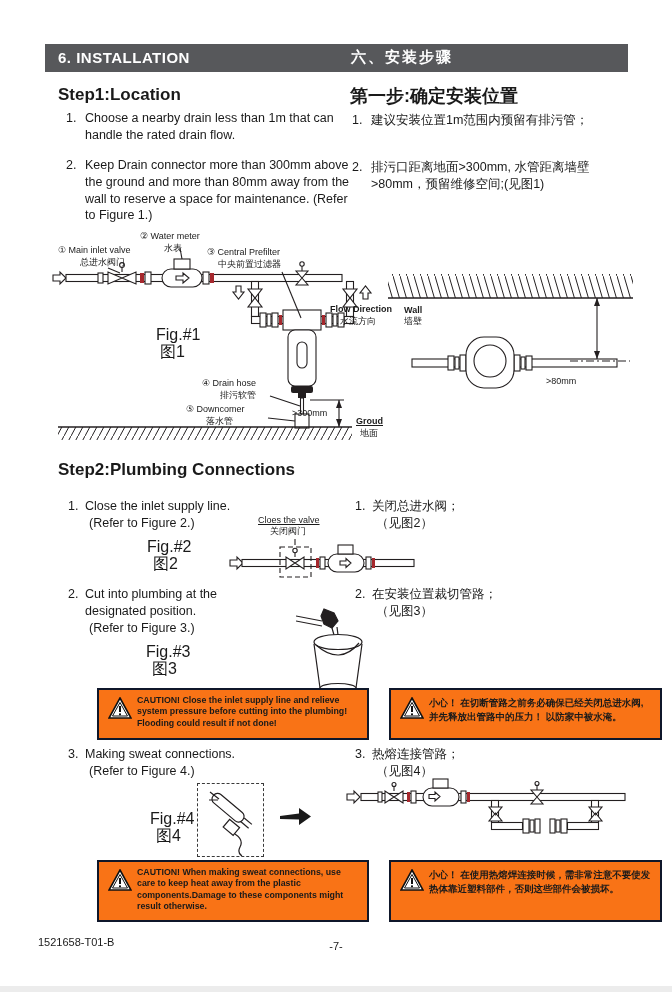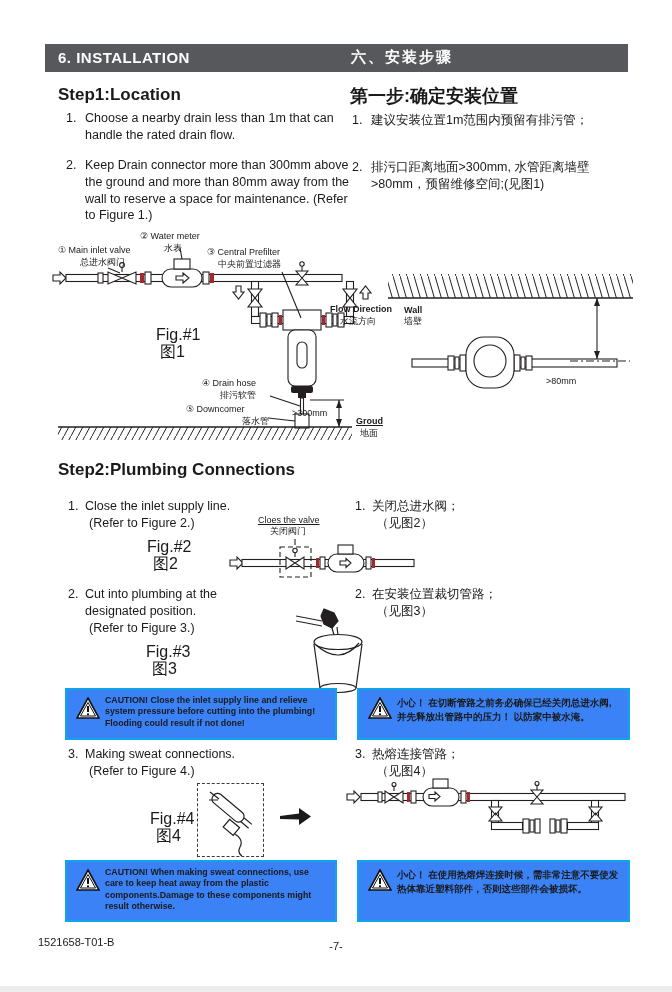--- a/index.html
+++ b/index.html
@@ -15,21 +15,21 @@
   .li{display:flex;margin-bottom:13px;}
   .li .num{width:19px;flex:none;font-size:12.5px;line-height:1.35;}
   .li .txt{font-size:12.5px;line-height:1.35;}
   .li2{display:flex;}
   .li2 .num{width:17px;flex:none;font-size:12.5px;line-height:1.35;}
   .li2 .txt{font-size:12.5px;line-height:1.35;}
   .indent{margin-left:4px;}
   .lbl{font-size:9px;line-height:1.2;white-space:nowrap;color:#1a1a1a;}
   .lbl-b{font-weight:bold;}
   .cap{font-size:16px;white-space:nowrap;}
-  .caution{border:2px solid #0ea5e9;background:#3b82f6;}
+  .caution{border:2px solid #0f172a;background:#f97316;margin-left:32px;}
   .caution .warn{position:absolute;left:9px;top:7px;}
   .caution .ctx-en{position:absolute;left:38px;top:5px;right:6px;font-size:8.8px;font-weight:bold;line-height:1.3;}
   .caution .ctx-zh{position:absolute;left:38px;top:6px;right:6px;font-size:9.5px;font-weight:600;line-height:1.45;}
   .dashbox{border:1.6px dashed #3a3a3a;background:#fff;}
   .footer-doc{font-size:11px;}
   .footer-page{font-size:11px;text-align:center;width:72px;}
   .edge{left:0;top:986px;width:672px;height:6px;background:#ececec;}
 </style>
 </head>
 <body>
@@ -153,21 +153,21 @@
     <div class="abs cap" style="left:110px;top:114px;">图1</div>
     <div class="abs lbl lbl-b" style="left:280px;top:76px;">Flow Direction</div>
     <div class="abs lbl" style="left:290px;top:88px;">水流方向</div>
     <div class="abs lbl lbl-b" style="left:354px;top:77px;">Wall</div>
     <div class="abs lbl" style="left:354px;top:88px;">墙壁</div>
     <div class="abs lbl" style="left:496px;top:108px;margin-top:40px;">&gt;80mm</div>
     <div class="abs lbl" style="left:152px;top:150px;">④ Drain hose</div>
     <div class="abs lbl" style="left:170px;top:162px;">排污软管</div>
     <div class="abs lbl" style="left:242px;top:180px;">&gt;300mm</div>
     <div class="abs lbl" style="left:136px;top:176px;">⑤ Downcomer</div>
-    <div class="abs lbl" style="left:156px;top:188px;margin-left:36px;">落水管</div>
+    <div class="abs lbl" style="left:156px;top:188px;">落水管</div>
     <div class="abs lbl lbl-b" style="left:306px;top:188px;text-decoration:underline;">Groud</div>
     <div class="abs lbl" style="left:310px;top:200px;">地面</div>
   </div>
 
   <div class="abs h-en" style="left:58px;top:460px;">Step2:Plumbing Connections</div>
 
   <div class="abs li2" style="left:68px;top:498px;width:190px;">
     <span class="num">1.</span>
     <span class="txt">
       <span>Close the inlet supply line.</span><br>

